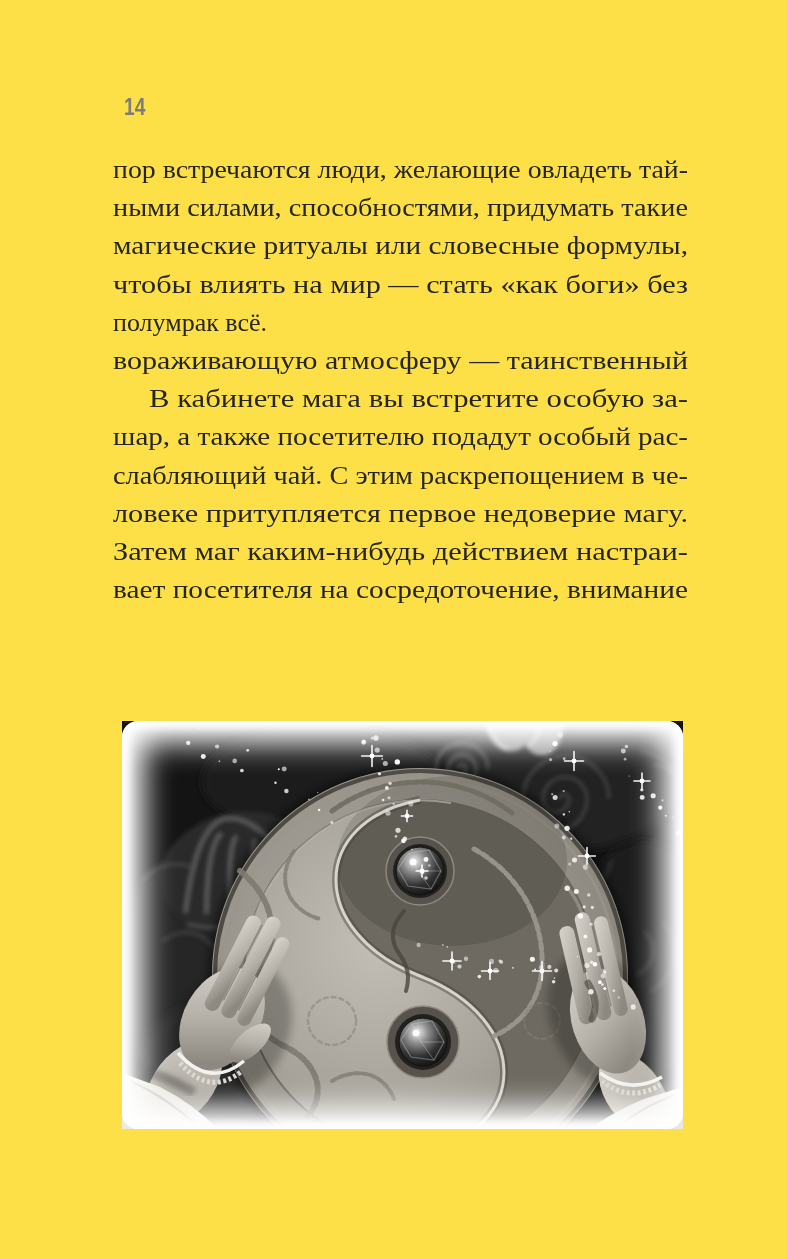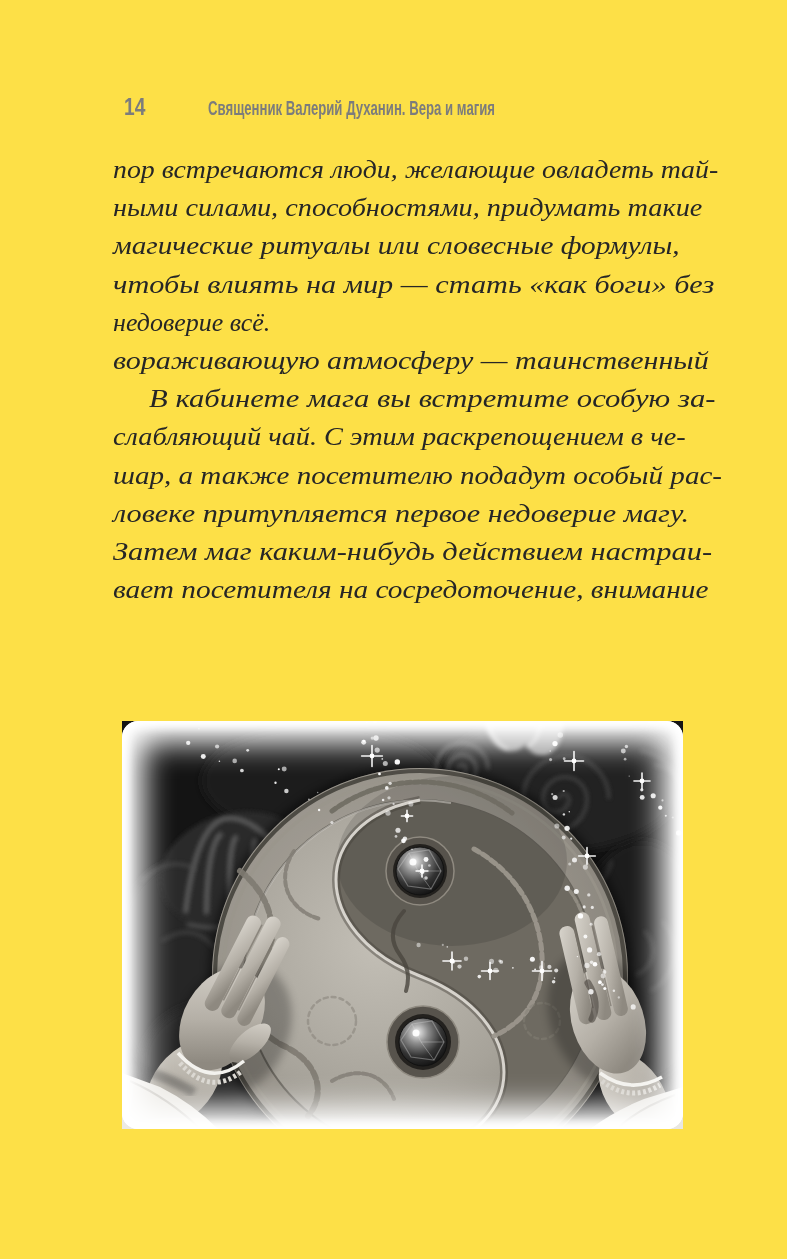--- a/index.html
+++ b/index.html
@@ -8,49 +8,46 @@
   
   .pagenum{position:absolute;left:124px;top:95px;font-family:"Liberation Sans",sans-serif;
            font-weight:700;font-size:24px;line-height:24px;color:#7c7c7c;
            transform:scaleX(.8);transform-origin:left center;}
   .runtitle{position:absolute;left:208px;top:98px;font-family:"Liberation Sans",sans-serif;
             font-weight:700;font-size:20px;line-height:20px;color:#7c7c7c;white-space:nowrap;}
   .runtitle span{display:inline-block;transform-origin:left center;white-space:nowrap;}
   
   .body-text{position:absolute;left:113px;top:151px;width:575px;color:#262626;
              font-size:26px;}
-  .bl{height:38.2px;line-height:38.2px;white-space:nowrap;overflow:visible;font-style:italic;}
+  .bl{height:38.2px;line-height:38.2px;white-space:nowrap;overflow:visible;}
   .bl span{display:inline-block;transform-origin:left center;white-space:pre;}
   .bl.ind{padding-left:36px;}
   
   .figure{position:absolute;left:122px;top:721px;width:561px;height:408px;margin:0;}
   .figure svg{display:block;width:561px;height:408px;}
   .figure::after{content:"";position:absolute;inset:0;pointer-events:none;border-radius:16px;
      box-shadow:inset 0 0 9px 7px #ffffff, inset 0 0 30px 22px #ffffff;}
 </style>
 </head>
 <body>
 
 <div class="page">
 
   <div class="pagenum">14</div>
-  <div class="runtitle">
-    <span style="transform: scaleX(0.658847);">Священник Валерий Духанин. Вера и магия</span>
-  </div>
 
   <div class="body-text">
       <div class="bl"><span style="transform: scaleX(1.07064);">пор встречаются люди, желающие овладеть тай-</span></div>
       <div class="bl"><span style="transform: scaleX(1.08737);">ными силами, способностями, придумать такие</span></div>
       <div class="bl"><span style="transform: scaleX(1.12549);">магические ритуалы или словесные формулы,</span></div>
       <div class="bl"><span style="transform: scaleX(1.1636);">чтобы влиять на мир — стать «как боги» без</span></div>
-      <div class="bl"><span>недоверие всё.</span></div>
+      <div class="bl"><span>полумрак всё.</span></div>
       <div class="bl"><span style="transform: scaleX(1.15596);">вораживающую атмосферу — таинственный</span></div>
       <div class="bl ind"><span style="transform: scaleX(1.18004);">В кабинете мага вы встретите особую за-</span></div>
+      <div class="bl"><span style="transform: scaleX(1.1182);">шар, а также посетителю подадут особый рас-</span></div>
       <div class="bl"><span style="transform: scaleX(1.0886);">слабляющий чай. С этим раскрепощением в че-</span></div>
-      <div class="bl"><span style="transform: scaleX(1.1182);">шар, а также посетителю подадут особый рас-</span></div>
       <div class="bl"><span style="transform: scaleX(1.16437);">ловеке притупляется первое недоверие магу.</span></div>
       <div class="bl"><span style="transform: scaleX(1.17052);">Затем маг каким-нибудь действием настраи-</span></div>
       <div class="bl"><span style="transform: scaleX(1.1278);">вает посетителя на сосредоточение, внимание</span></div>
     </div>
 
   <figure class="figure" aria-label="Чёрно-белая фотография: руки держат круглый диск инь-ян с рельефными драконами и двумя гранёными камнями, вокруг искры">
     <svg viewBox="0 0 561 408" xmlns="http://www.w3.org/2000/svg">
       <defs>
         <radialGradient id="discGrad" cx="40%" cy="42%" r="75%">
           <stop offset="0%" stop-color="#c3bfb6"></stop>

